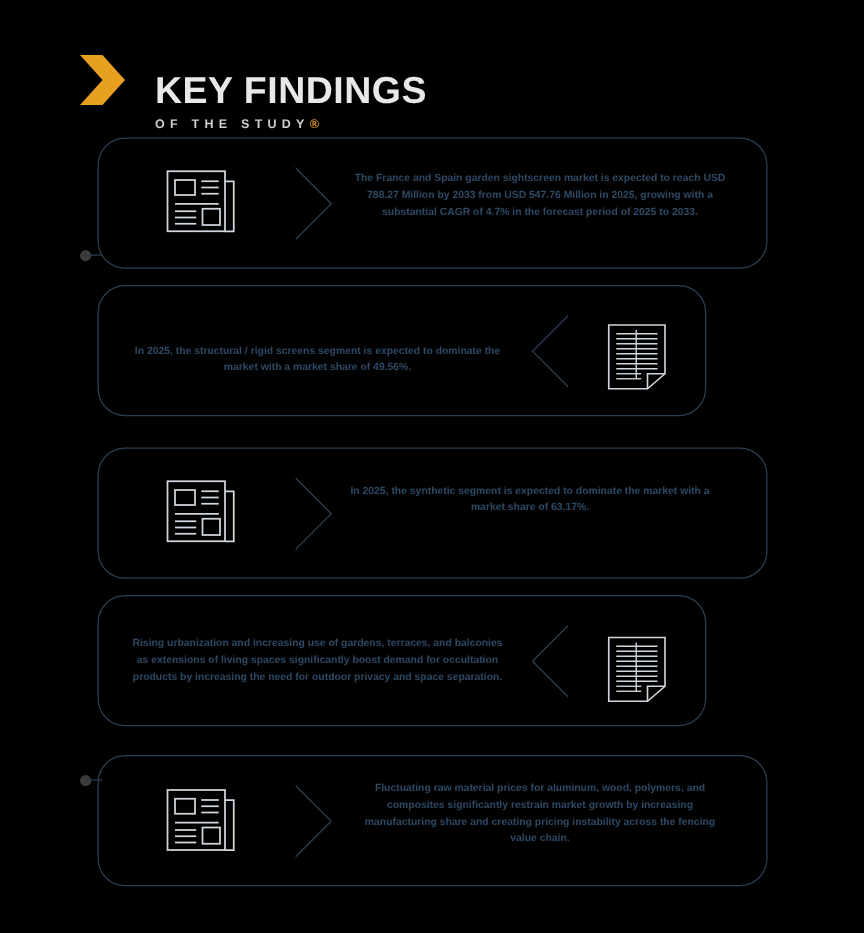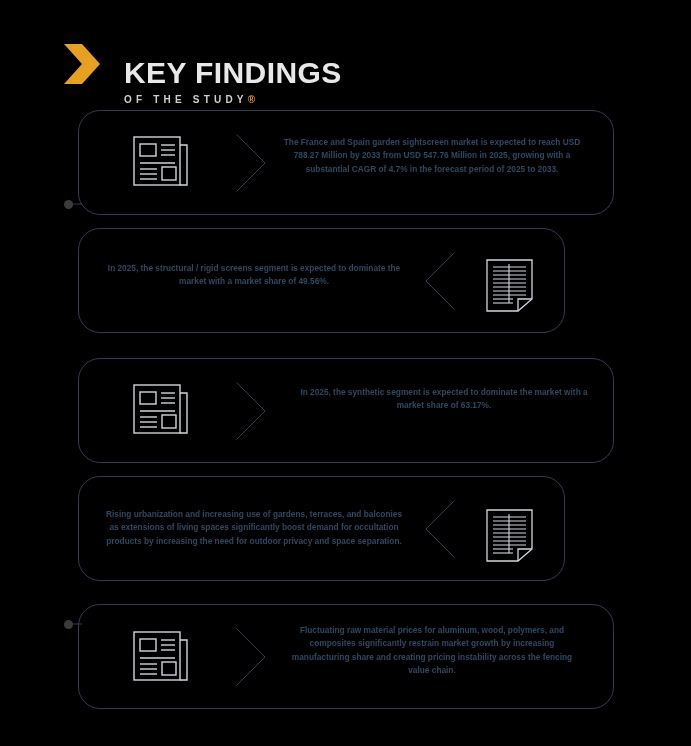--- a/index.html
+++ b/index.html
@@ -156,21 +156,21 @@
     <div class="text" style="left:282px; top:136px; width:300px;">The France and Spain garden sightscreen market is expected to reach USD 788.27 Million by 2033 from USD 547.76 Million in 2025, growing with a substantial CAGR of 4.7% in the forecast period of 2025 to 2033.</div>
   </div>
 
   <div class="row" style="top:0;">
     <div class="callout" style="left:78px; top:228px; width:487px; height:105px;">
       <svg style="position:absolute; left:341px; top:22px;" width="36" height="60">
         <polyline points="36,0 6,30 36,60" fill="#000" stroke="#2c3f52" stroke-width="1"></polyline>
         <line x1="36" y1="0" x2="36" y2="60" stroke="#000" stroke-width="3"></line>
       </svg>
     </div>
-    <div class="text" style="left:105px; top:262px; width:298px;">In 2025, the structural / rigid screens segment is expected to dominate the market with a market share of 49.56%.</div>
+    <div class="text" style="left:105px; top:274px; width:298px;">In 2025, the structural / rigid screens segment is expected to dominate the market with a market share of 49.56%.</div>
     <div class="icon-wrap" style="left:482px; top:255px;">
       <svg width="56" height="60" viewBox="0 0 56 60">
         <g fill="none" stroke="#cfd6dd" stroke-width="1.3">
           <path d="M5 5 H50 V44 L36 56 H5 Z"></path>
           <path d="M36 56 L36 44 L50 44"></path>
           <g stroke-width="1.1">
             <line x1="11" y1="12" x2="44" y2="12"></line>
             <line x1="11" y1="16" x2="44" y2="16"></line>
             <line x1="11" y1="20" x2="44" y2="20"></line>
             <line x1="11" y1="24" x2="44" y2="24"></line>
@@ -204,21 +204,21 @@
           <line x1="31" y1="22" x2="45" y2="22"></line>
           <line x1="10" y1="30" x2="45" y2="30"></line>
           <line x1="10" y1="36" x2="27" y2="36"></line>
             <line x1="10" y1="41" x2="27" y2="41"></line>
           <line x1="10" y1="46" x2="27" y2="46"></line>
           <rect x="32" y="34" width="14" height="13"></rect>
           <path d="M50 12 L57 12 L57 52 L50 52"></path>
         </g>
       </svg>
     </div>
-    <div class="text" style="left:294px; top:386px; width:300px;">In 2025, the synthetic segment is expected to dominate the market with a market share of 63.17%.</div>
+    <div class="text" style="left:274px; top:386px; width:300px;">In 2025, the synthetic segment is expected to dominate the market with a market share of 63.17%.</div>
   </div>
 
   <div class="row" style="top:0;">
     <div class="callout" style="left:78px; top:476px; width:487px; height:105px;">
       <svg style="position:absolute; left:341px; top:22px;" width="36" height="60">
         <polyline points="36,0 6,30 36,60" fill="#000" stroke="#2c3f52" stroke-width="1"></polyline>
         <line x1="36" y1="0" x2="36" y2="60" stroke="#000" stroke-width="3"></line>
       </svg>
     </div>
     <div class="text" style="left:105px; top:508px; width:298px;">Rising urbanization and increasing use of gardens, terraces, and balconies as extensions of living spaces significantly boost demand for occultation products by increasing the need for outdoor privacy and space separation.</div>

